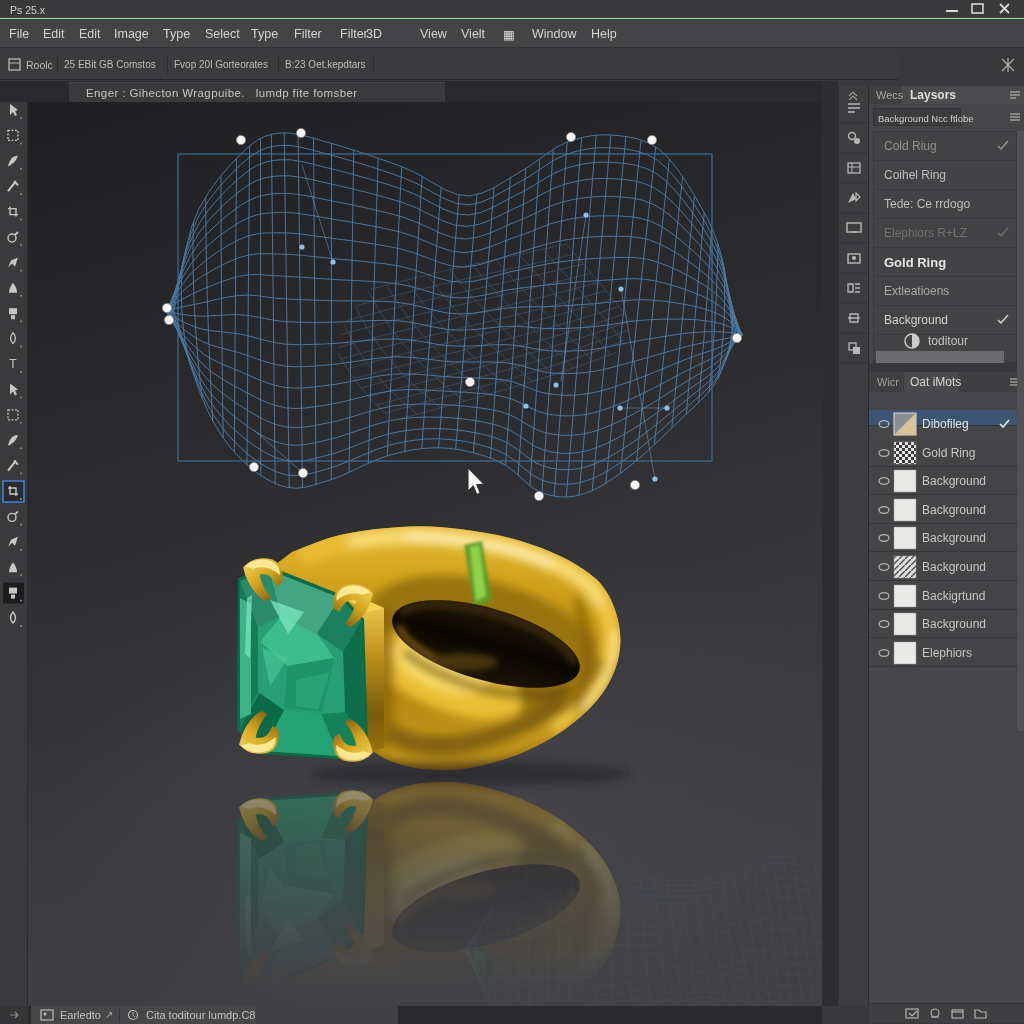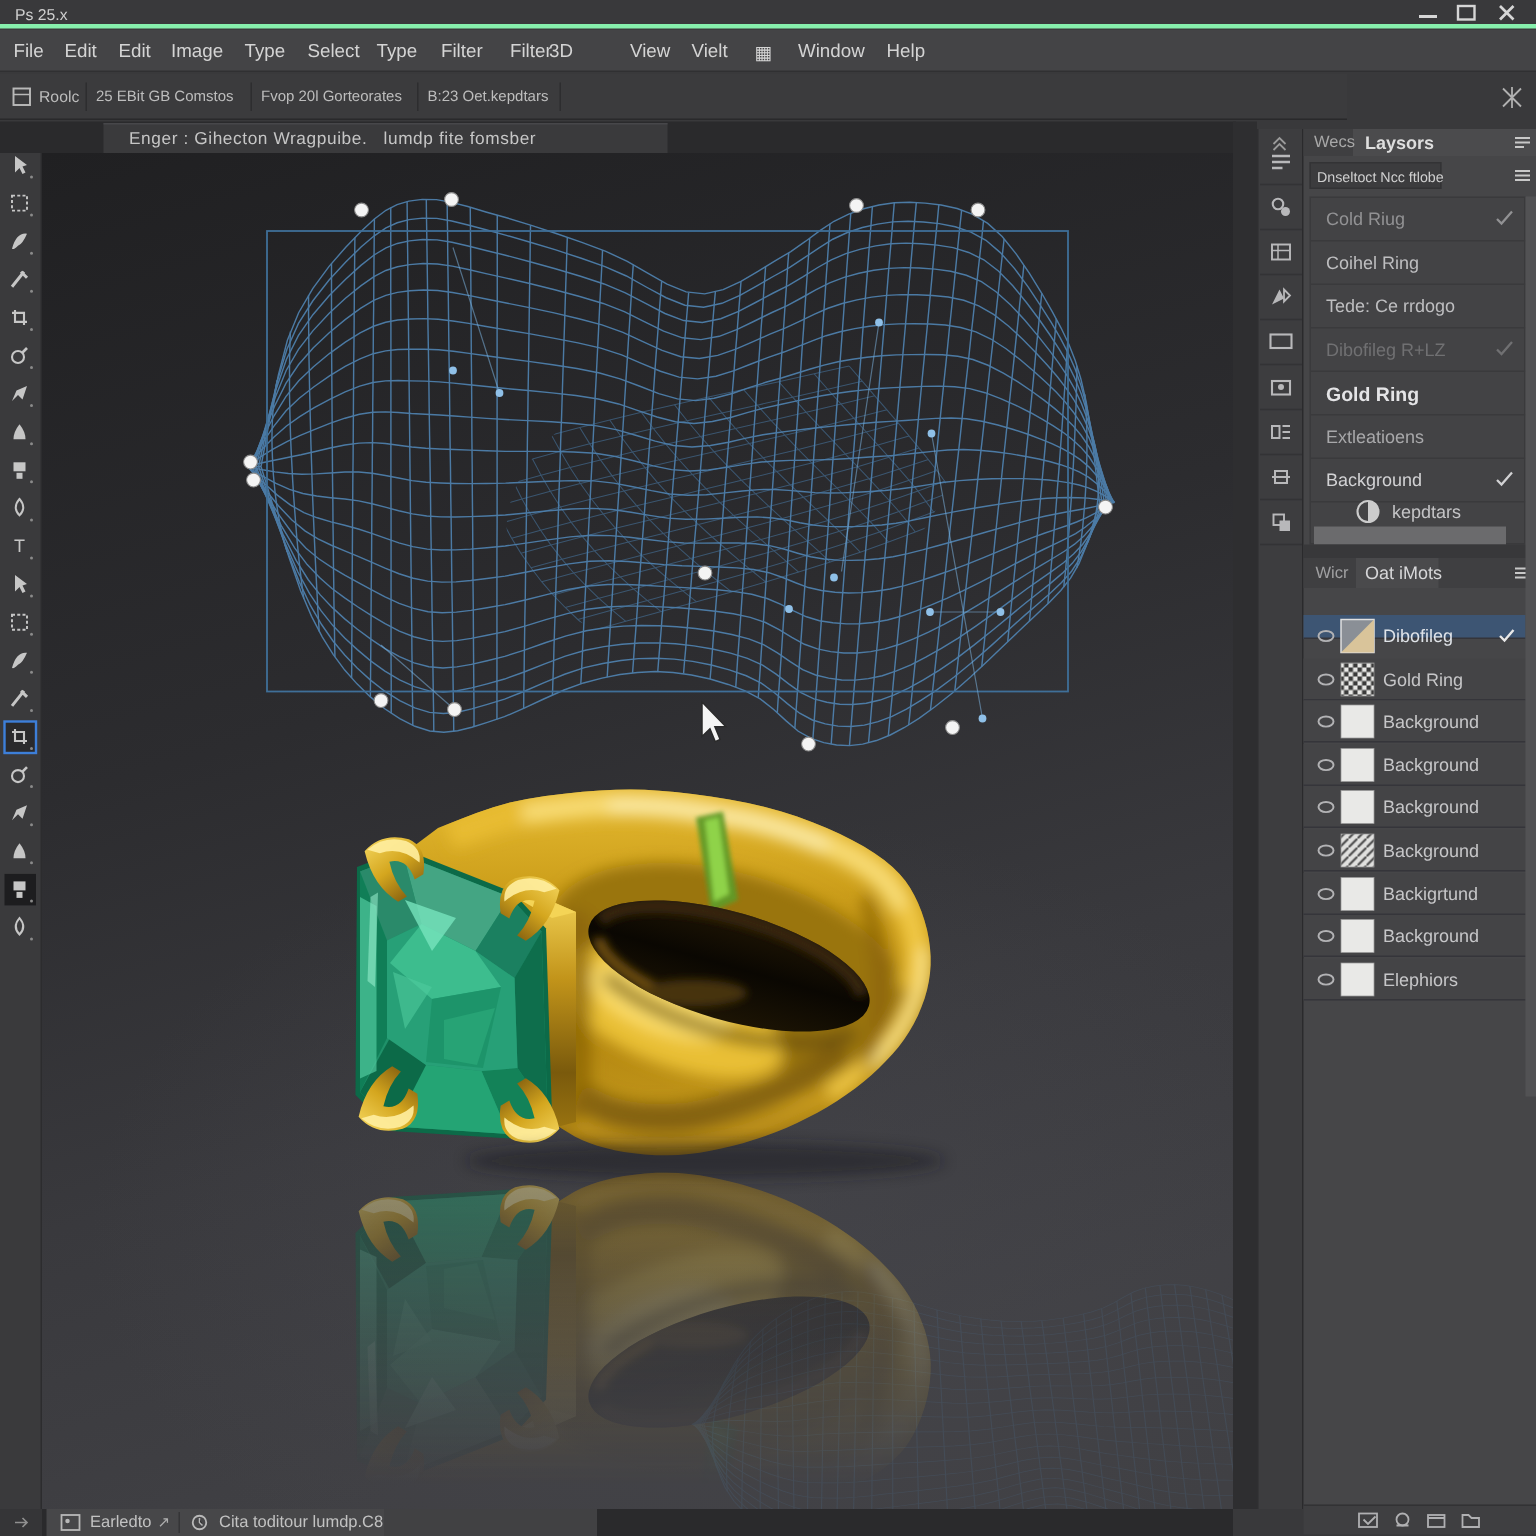--- a/index.html
+++ b/index.html
@@ -1,20 +1,20 @@
 <!DOCTYPE html>
 <html><head><meta charset="utf-8">
 <style>
 * {margin:0;padding:0;box-sizing:border-box}
 body {width:1024px;height:1024px;overflow:hidden;font-family:"Liberation Sans",sans-serif;background:#39393b;position:relative}
 .abs {position:absolute}
 </style></head>
 <body>
 
-<div class="abs" style="left:0;top:0;width:1024px;height:19px;background:#39393b;border-bottom:3px solid #86efac">
+<div class="abs" style="left:0;top:0;width:1024px;height:19px;background:#39393b;border-bottom:1px solid #86efac">
 <span class="abs" style="left:10px;top:4px;font-size:10.5px;color:#cfcfcf">Ps 25.x</span>
 <svg class="abs" style="right:4px;top:0" width="80" height="19">
 <path d="M6,11 h12" stroke="#d6d6d6" stroke-width="2"></path>
 <rect x="32" y="4" width="11" height="9" fill="none" stroke="#d6d6d6" stroke-width="1.6"></rect>
 <path d="M60,4 l9,9 M69,4 l-9,9" stroke="#d6d6d6" stroke-width="1.8"></path>
 </svg>
 </div>
 
 <div class="abs" style="left:0;top:20px;width:1024px;height:28px;background:#444446;border-bottom:1px solid #303032">
 <span class="abs" style="left:9px;top:7px;font-size:12.5px;color:#d4d4d4">File</span>
@@ -431,41 +431,41 @@
   <div class="abs" style="left:0;top:0;width:156px;height:18px;background:#3f3f41">
     <div class="abs" style="left:33px;top:0;width:123px;height:18px;background:#4b4b4d"></div>
     <span class="abs" style="left:7px;top:3px;font-size:11px;color:#a8a8a8">Wecs</span>
     <span class="abs" style="left:41px;top:2px;font-size:12px;font-weight:bold;color:#dedede">Laysors</span>
     <svg class="abs" style="left:140px;top:4px" width="12" height="10">
         <path d="M1,2 h10 M1,5 h10 M1,8 h6" stroke="#c8c8c8" stroke-width="1.2"></path>
       </svg>
   </div>
 
   <div class="abs" style="left:4px;top:22px;width:88px;height:18px;background:#3c3c3e;border:1px solid #333335">
-    <span class="abs" style="left:4px;top:4px;font-size:9.5px;color:#cfcfcf;white-space:nowrap">Dnseltoct Ncc ftlobe</span>
+    <span class="abs" style="left:4px;top:4px;font-size:9.5px;color:#cfcfcf;white-space:nowrap">Background Ncc ftlobe</span>
   </div>
   <svg class="abs" style="left:140px;top:26px" width="12" height="10">
       <path d="M1,2 h10 M1,5 h10 M1,8 h10" stroke="#c8c8c8" stroke-width="1.2"></path>
     </svg>
 
   <div class="abs" style="left:4px;top:45px;width:144px;height:232px;background:#434345;border:1px solid #3a3a3c">
     <div style="position:absolute;left:0;top:0px;width:144px;height:29px;border-bottom:1px solid #3a3a3c">
         <span style="position:absolute;left:10px;top:7px;font-size:12px;font-weight:normal;color:#929294">Cold Riug</span>
         <svg width="14" height="12" style="position:absolute;right:8px;top:8px">
           <path d="M2,6 l3,3 l7,-8" stroke="#929294" stroke-width="1.5" fill="none"></path>
         </svg>
       </div>
       <div style="position:absolute;left:0;top:29px;width:144px;height:29px;border-bottom:1px solid #3a3a3c">
         <span style="position:absolute;left:10px;top:7px;font-size:12px;font-weight:normal;color:#bebec0">Coihel Ring</span>
       </div>
       <div style="position:absolute;left:0;top:58px;width:144px;height:29px;border-bottom:1px solid #3a3a3c">
         <span style="position:absolute;left:10px;top:7px;font-size:12px;font-weight:normal;color:#bebec0">Tede: Ce rrdogo</span>
       </div>
       <div style="position:absolute;left:0;top:87px;width:144px;height:29px;border-bottom:1px solid #3a3a3c">
-        <span style="position:absolute;left:10px;top:7px;font-size:12px;font-weight:normal;color:#707072">Dibofileg R+LZ</span>
+        <span style="position:absolute;left:10px;top:7px;font-size:12px;font-weight:normal;color:#707072">Elephiors R+LZ</span>
         <svg width="14" height="12" style="position:absolute;right:8px;top:8px">
           <path d="M2,6 l3,3 l7,-8" stroke="#707072" stroke-width="1.5" fill="none"></path>
         </svg>
       </div>
       <div style="position:absolute;left:0;top:116px;width:144px;height:29px;border-bottom:1px solid #3a3a3c">
         <span style="position:absolute;left:10px;top:7px;font-size:13px;font-weight:bold;color:#e4e4e6">Gold Ring</span>
       </div>
       <div style="position:absolute;left:0;top:145px;width:144px;height:29px;border-bottom:1px solid #3a3a3c">
         <span style="position:absolute;left:10px;top:7px;font-size:12px;font-weight:normal;color:#a8a8aa">Extleatioens</span>
       </div>
@@ -473,21 +473,21 @@
         <span style="position:absolute;left:10px;top:7px;font-size:12px;font-weight:normal;color:#d2d2d4">Background</span>
         <svg width="14" height="12" style="position:absolute;right:8px;top:8px">
           <path d="M2,6 l3,3 l7,-8" stroke="#d2d2d4" stroke-width="1.5" fill="none"></path>
         </svg>
       </div>
       <div style="position:absolute;left:0;top:200px;width:144px;height:20px">
         <svg width="20" height="18" style="position:absolute;left:30px;top:1px">
           <circle cx="8" cy="8" r="7" fill="none" stroke="#cccccc" stroke-width="1.4"></circle>
           <path d="M8,1 a7,7 0 0 1 0,14 Z" fill="#cccccc"></path>
         </svg>
-        <span style="position:absolute;left:54px;top:2px;font-size:12px;color:#c4c4c6">kepdtars</span>
+        <span style="position:absolute;left:54px;top:2px;font-size:12px;color:#c4c4c6">toditour</span>
       </div>
       <div style="position:absolute;left:2px;top:219px;width:128px;height:12px;background:#6b6b6d"></div>
   </div>
 
   <div class="abs" style="left:0;top:277px;width:156px;height:9px;background:#38383a"></div>
 
   <div class="abs" style="left:0;top:286px;width:156px;height:20px;background:#3f3f41">
     <div class="abs" style="left:35px;top:0;width:55px;height:20px;background:#4a4a4c"></div>
     <span class="abs" style="left:8px;top:4px;font-size:11px;color:#a0a0a2">Wicr</span>
     <span class="abs" style="left:41px;top:3px;font-size:12px;color:#d6d6d8">Oat iMots</span>

